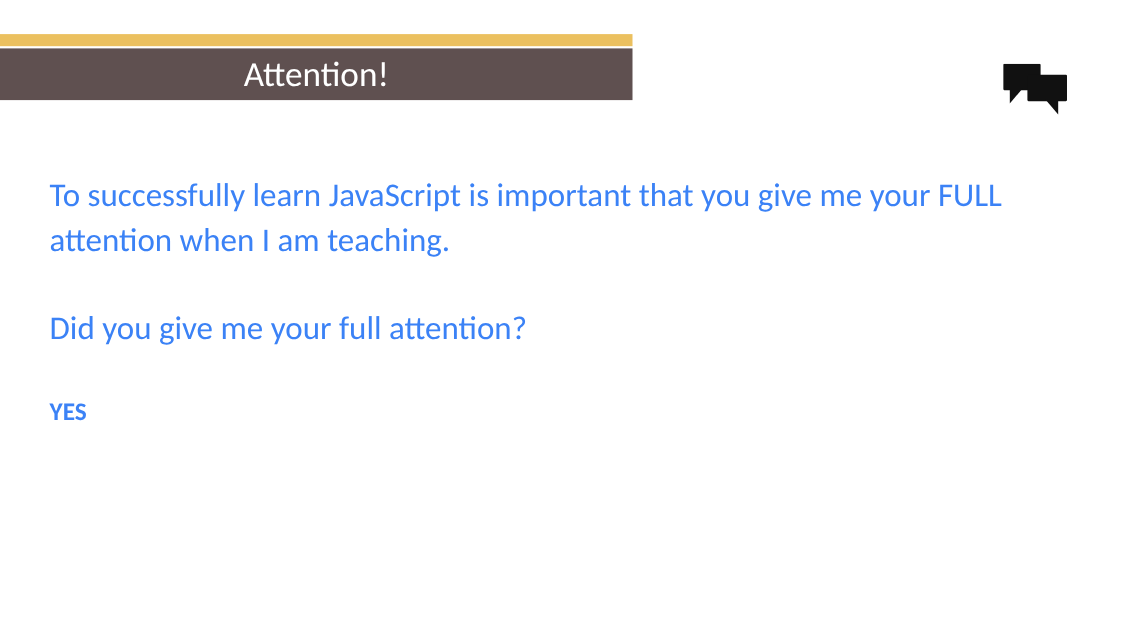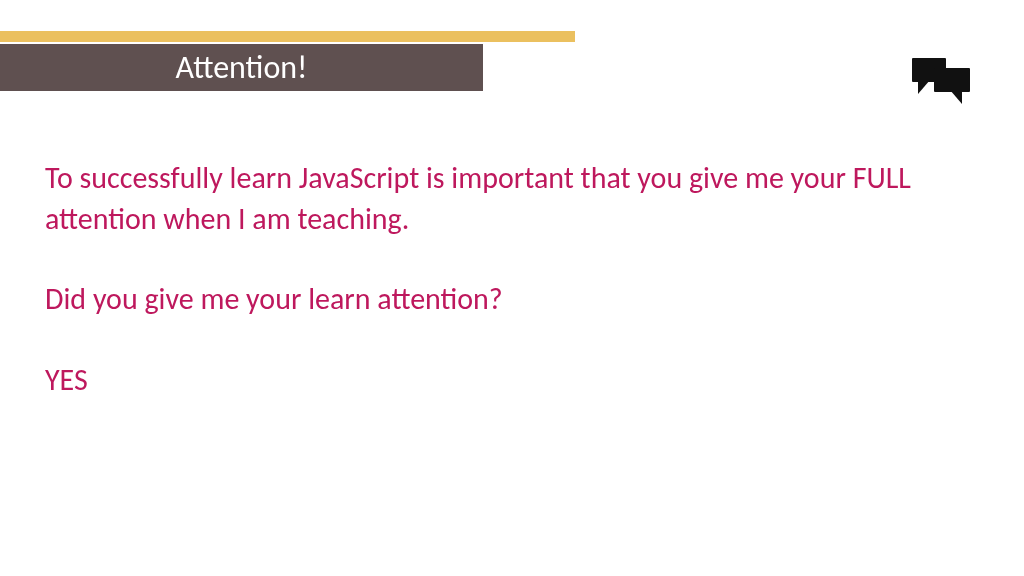--- a/index.html
+++ b/index.html
@@ -9,21 +9,21 @@
     }
     body {
       width: 1024px;
       height: 576px;
       background: #ffffff;
       font-family: Calibri, "Segoe UI", Arial, sans-serif;
       position: relative;
       overflow: hidden;
     }
     .header-bar {
-      width: 483px;
+      width: 575px;
       height: 47px;
       background: #5f5050;
       position: absolute;
       top: 44px;
       left: 0;
       display: flex;
       align-items: center;
       justify-content: center;
     }
     .header-bar-title {
@@ -44,31 +44,31 @@
       top: 58px;
       right: 50px;
       width: 62px;
       height: 48px;
     }
     .body-text {
       position: absolute;
       top: 158px;
       left: 45px;
       right: 50px;
-      color: #be185d;
+      color: #3b82f6;
       font-size: 30px;
       line-height: 1.35;
     }
     .paragraph {
       margin-bottom: 40px;
     }
     .option {
-      font-weight: 400;
+      font-weight: 700;
       margin-bottom: 44px;
-      font-size: 30px;
+      font-size: 23px;
     }
   </style>
 </head>
 <body>
 
 <div class="accent-stripe"></div>
 
 <div class="header-bar">
   <span class="header-bar-title">Attention!</span>
 </div>
@@ -79,15 +79,15 @@
       <rect x="0" y="0" width="34" height="24" rx="1"></rect>
       <polygon points="6,22 6,36 18,22"></polygon>
       <rect x="22" y="10" width="36" height="24" rx="1"></rect>
       <polygon points="50,32 50,46 38,32"></polygon>
     </g>
   </svg>
 </div>
 
 <div class="body-text">
   <p class="paragraph">To successfully learn JavaScript is important that you give me your FULL attention when I am teaching.</p>
-  <p class="paragraph">Did you give me your learn attention?</p>
+  <p class="paragraph">Did you give me your full attention?</p>
   <p class="option">YES</p>
 </div>
 
 </body></html>

